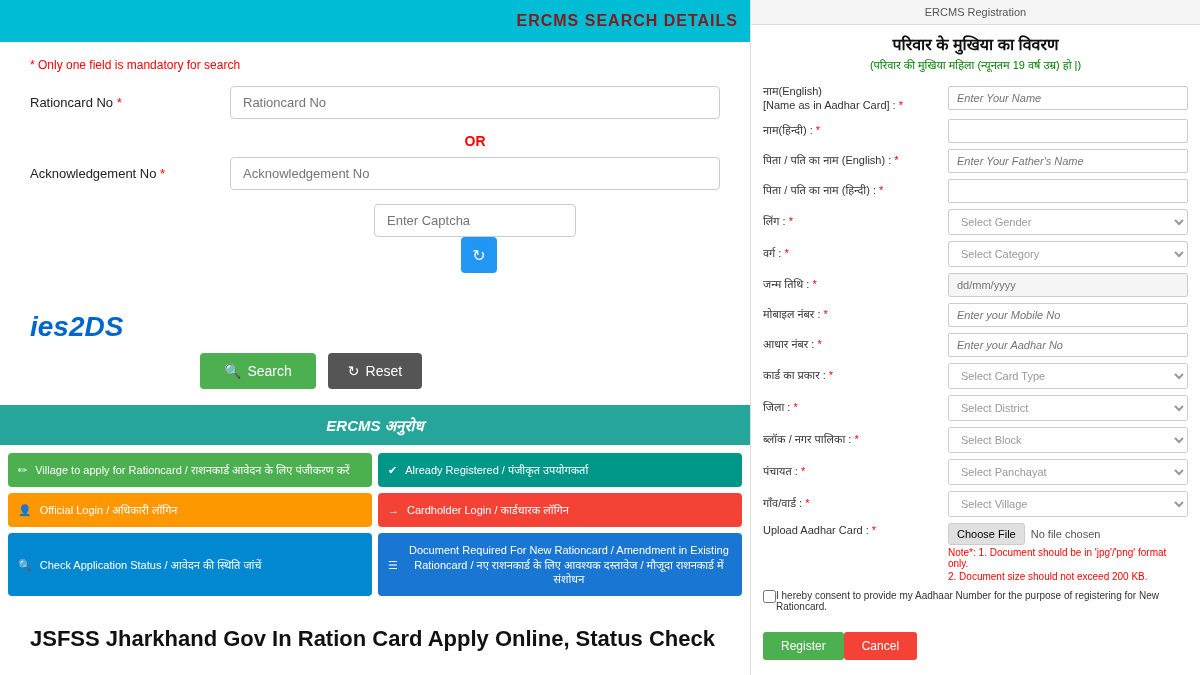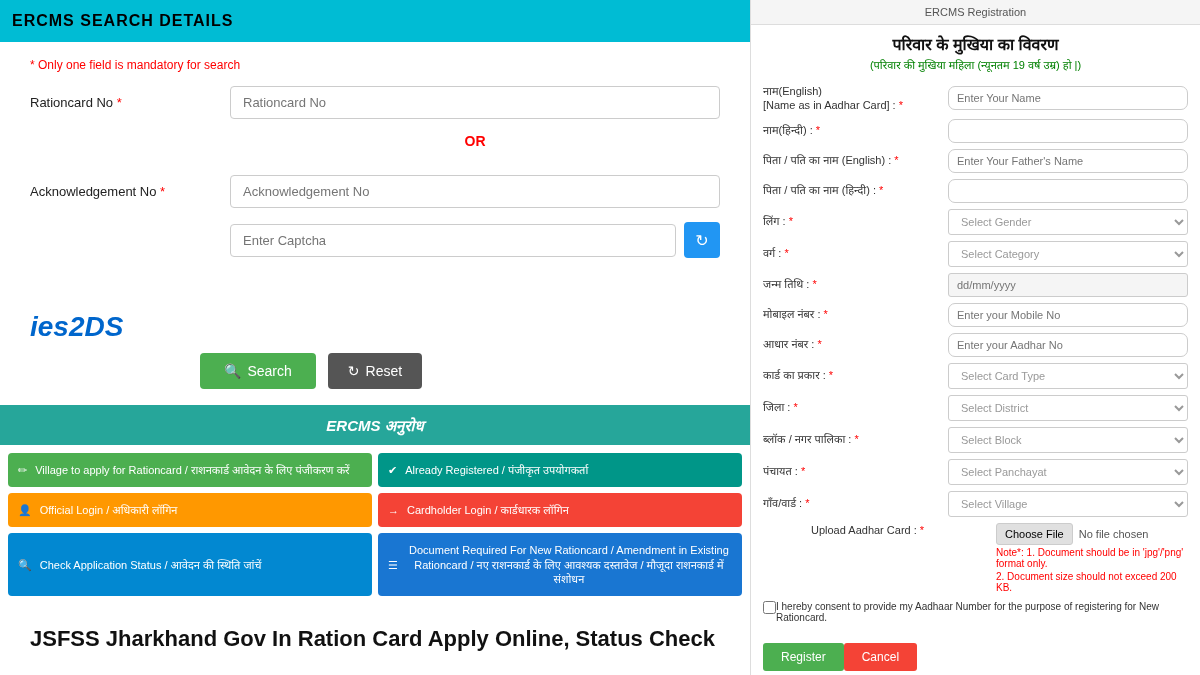--- a/index.html
+++ b/index.html
@@ -9,22 +9,22 @@
     .left-panel {
       width: 750px;
       min-width: 750px;
       background: #fff;
       display: flex;
       flex-direction: column;
     }
 
     .left-header {
       background: #00bcd4;
-      color: #000000;
-      text-align: left;
+      color: #7f1d1d;
+      text-align: right;
       padding: 12px;
       font-size: 16px;
       font-weight: bold;
       letter-spacing: 1px;
     }
 
     .search-section {
       padding: 16px 30px 10px 30px;
       flex: 1;
     }
@@ -59,29 +59,30 @@
       color: #999;
       outline: none;
       background: #fff;
     }
 
     .or-row {
       text-align: center;
       color: red;
       font-weight: bold;
       font-size: 14px;
-      margin-bottom: 26px;
+      margin-bottom: 8px;
       padding-left: 200px;
     }
 
     .captcha-row {
       display: flex;
       align-items: center;
       margin-bottom: 14px;
       padding-left: 200px;
+      flex-direction: column;
     }
 
     .captcha-input {
       flex: 1;
       border: 1px solid #ccc;
       border-radius: 4px;
       padding: 8px 12px;
       font-size: 13px;
       color: #999;
       outline: none;
@@ -245,25 +246,26 @@
       font-size: 11px;
       color: #333;
       line-height: 1.3;
     }
 
     .right-label .req { color: red; }
 
     .right-input {
       flex: 1;
       border: 1px solid #ccc;
-      border-radius: 7px;
+      border-radius: 2px;
       padding: 5px 8px;
       font-size: 11px;
       color: #999;
       outline: none;
+      font-style: italic;
     }
 
     .right-select {
       flex: 1;
       border: 1px solid #ccc;
       border-radius: 3px;
       padding: 5px 8px;
       font-size: 11px;
       color: #999;
       outline: none;
@@ -279,21 +281,20 @@
       font-size: 11px;
       color: #aaa;
       outline: none;
       background: #f5f5f5;
     }
 
     .file-row {
       display: flex;
       align-items: flex-start;
       margin-bottom: 6px;
-      margin-left: 48px;
     }
 
     .file-note {
       font-size: 10px;
       color: red;
       margin-top: 2px;
     }
 
     .consent-row {
       display: flex;

